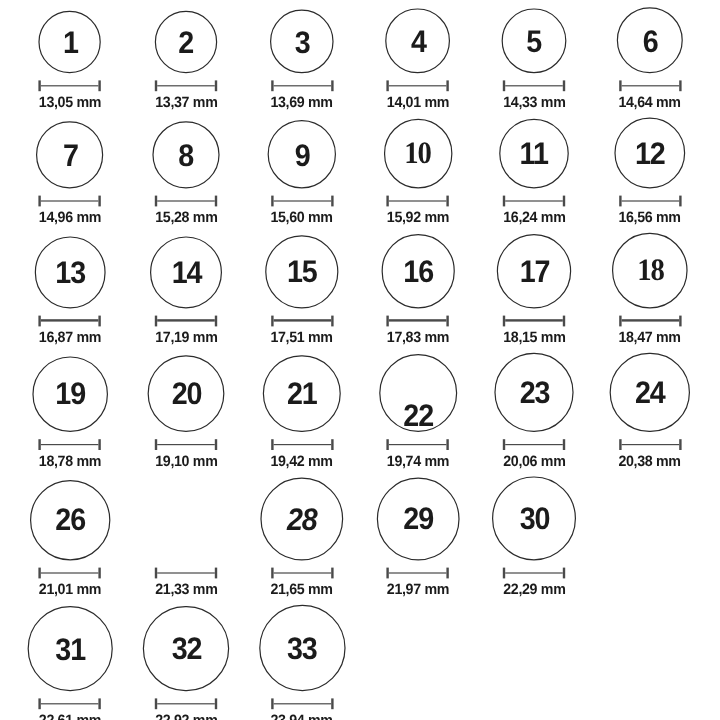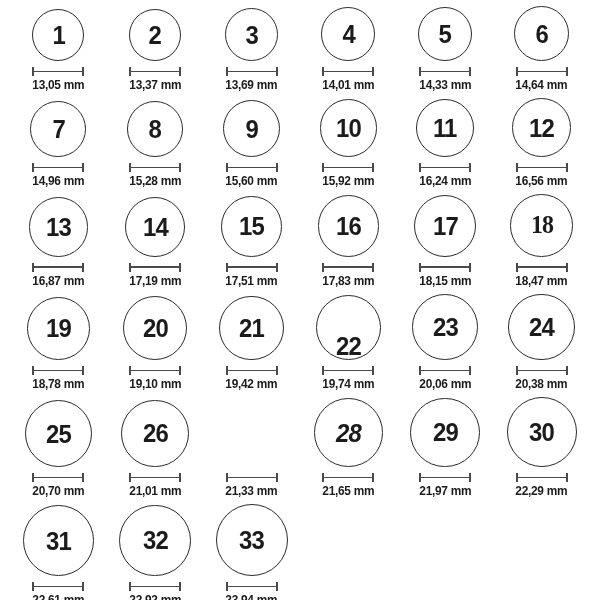--- a/index.html
+++ b/index.html
@@ -139,21 +139,21 @@
         <div class="diameter-label">15,28 mm</div>
       </div>
       <div class="ring-cell">
         <div class="ring-circle" style="width: 57px; height: 57px;">
           <span class="ring-number">9</span>
         </div>
         <div class="dim-line"></div>
         <div class="diameter-label">15,60 mm</div>
       </div>
       <div class="ring-cell">
-        <div class="ring-circle" style="width: 57.625px; height: 57.625px;">
+        <div class="ring-circle" style="width: 57.625px; height: 57.625px; font-family: Liberation Serif, serif;">
           <span class="ring-number">10</span>
         </div>
         <div class="dim-line"></div>
         <div class="diameter-label">15,92 mm</div>
       </div>
       <div class="ring-cell">
         <div class="ring-circle" style="width: 58.25px; height: 58.25px;">
           <span class="ring-number">11</span>
         </div>
         <div class="dim-line"></div>
@@ -249,27 +249,20 @@
       </div>
       <div class="ring-cell">
         <div class="ring-circle" style="width: 66.375px; height: 66.375px;">
           <span class="ring-number">24</span>
         </div>
         <div class="dim-line"></div>
         <div class="diameter-label">20,38 mm</div>
       </div>
     </div>
     <div class="ring-row">
-      <div class="ring-cell">
-        <div class="ring-circle" style="width: 67px; height: 67px;">
-          <span class="ring-number">25</span>
-        </div>
-        <div class="dim-line"></div>
-        <div class="diameter-label">20,70 mm</div>
-      </div>
       <div class="ring-cell">
         <div class="ring-circle" style="width: 67.625px; height: 67.625px;">
           <span class="ring-number">26</span>
         </div>
         <div class="dim-line"></div>
         <div class="diameter-label">21,01 mm</div>
       </div>
       <div class="ring-cell">
         <div class="dim-line"></div>
         <div class="diameter-label">21,33 mm</div>

